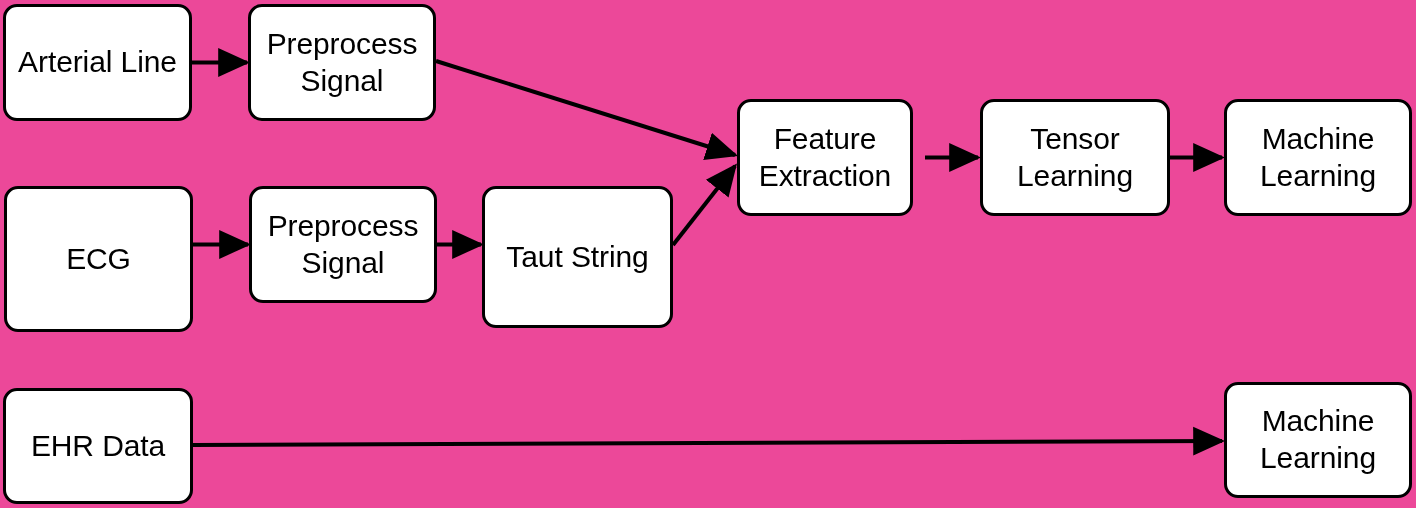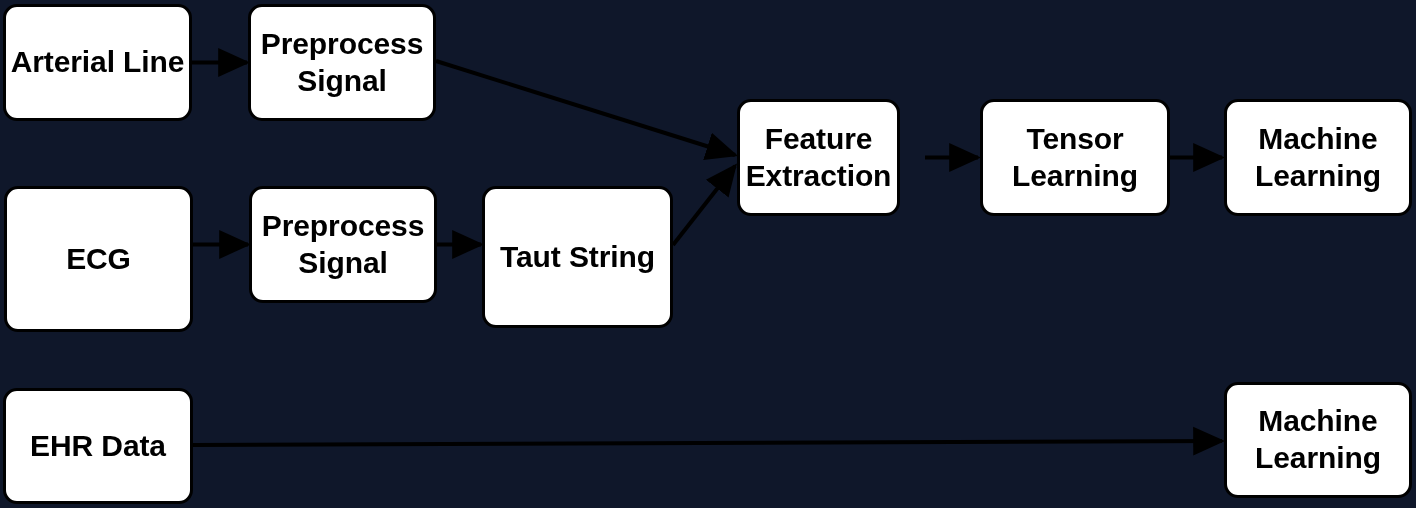--- a/index.html
+++ b/index.html
@@ -8,23 +8,22 @@
     padding: 0;
     background: #ffffff;
   }
   body {
     font-family: "Liberation Sans", sans-serif;
   }
   #diagram-root {
     position: relative;
     width: 1416px;
     height: 508px;
-    background: #0f172a;
+    background: #ec4899;
     overflow: hidden;
-    font-weight: bold;
   }
   #edge-layer {
     position: absolute;
     left: 0;
     top: 0;
     width: 1416px;
     height: 508px;
   }
   .node {
     position: absolute;
@@ -91,21 +90,21 @@
 
   <div class="node" style="left:249px; top:186px; width:188px; height:117px;">
     <span class="node-label">Preprocess
 Signal</span>
   </div>
 
   <div class="node" style="left:482px; top:186px; width:191px; height:142px;">
     <span class="node-label">Taut String</span>
   </div>
 
-  <div class="node" style="left:737px; top:99px; width:163px; height:117px;">
+  <div class="node" style="left:737px; top:99px; width:176px; height:117px;">
     <span class="node-label">Feature
 Extraction</span>
   </div>
 
   <div class="node" style="left:980px; top:99px; width:190px; height:117px;">
     <span class="node-label">Tensor
 Learning</span>
   </div>
 
   <div class="node" style="left:1224px; top:99px; width:188px; height:117px;">

